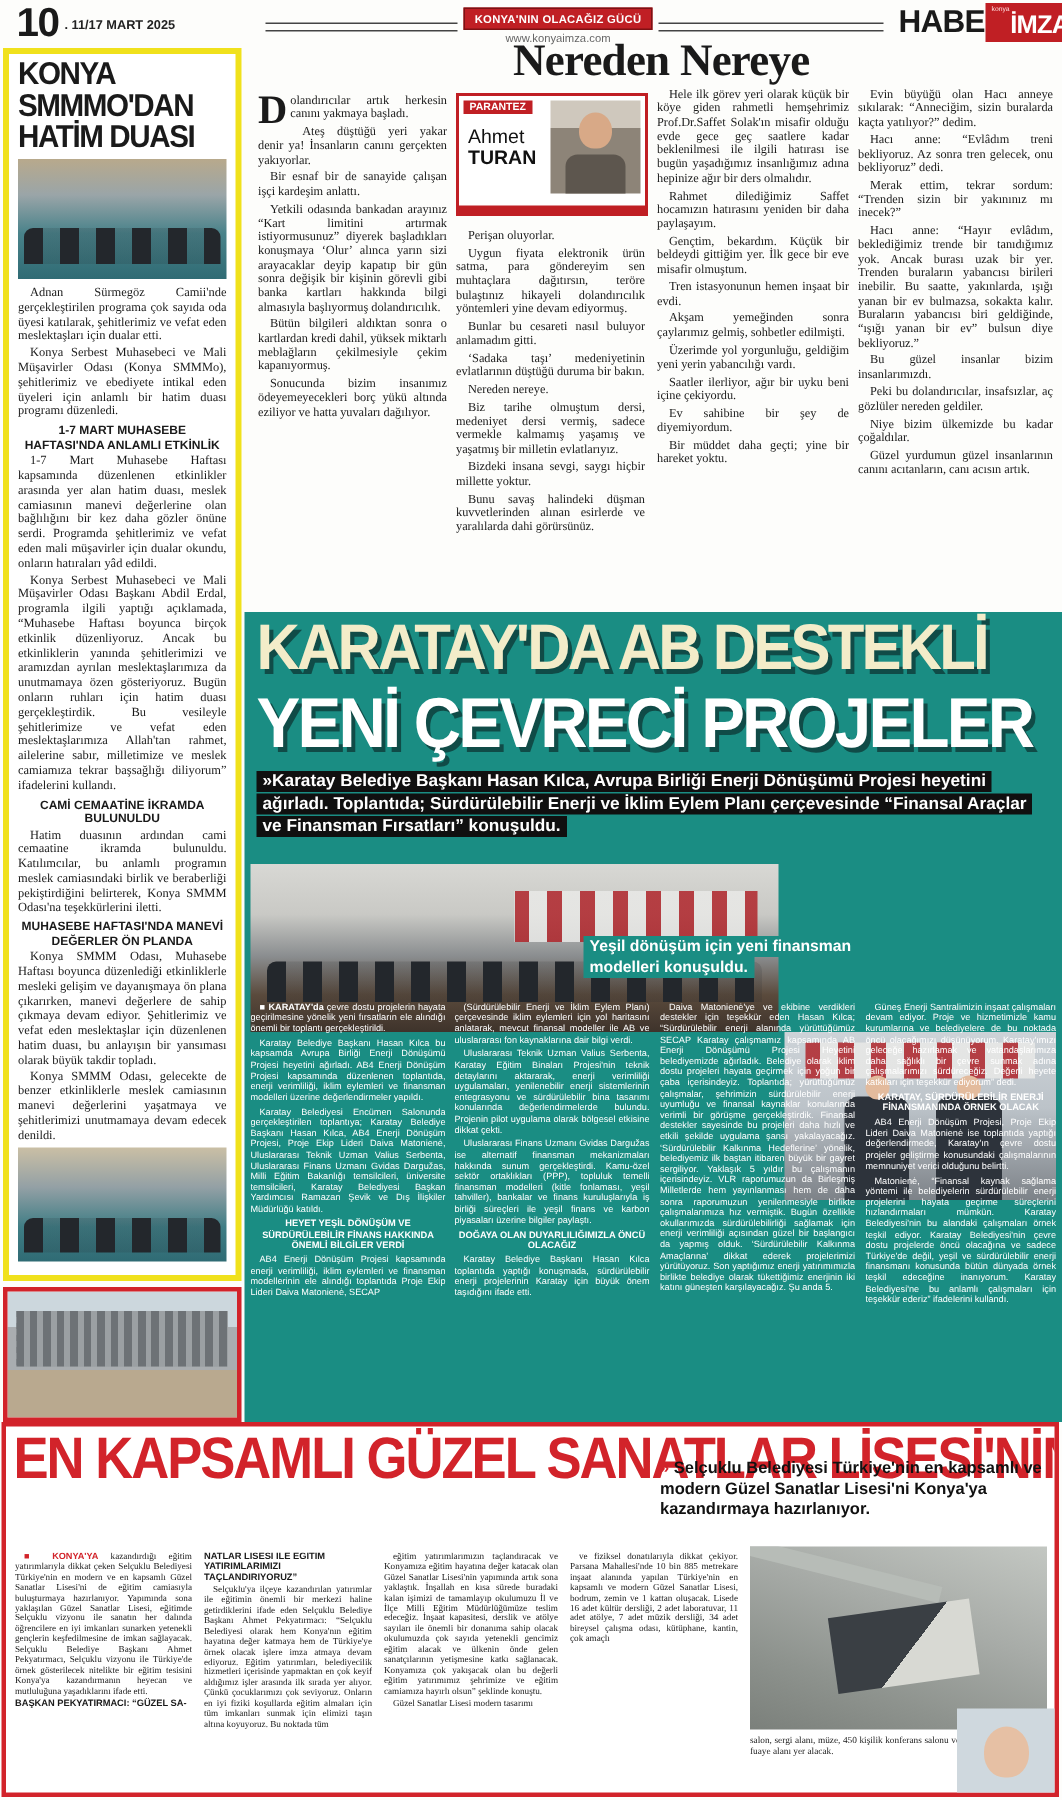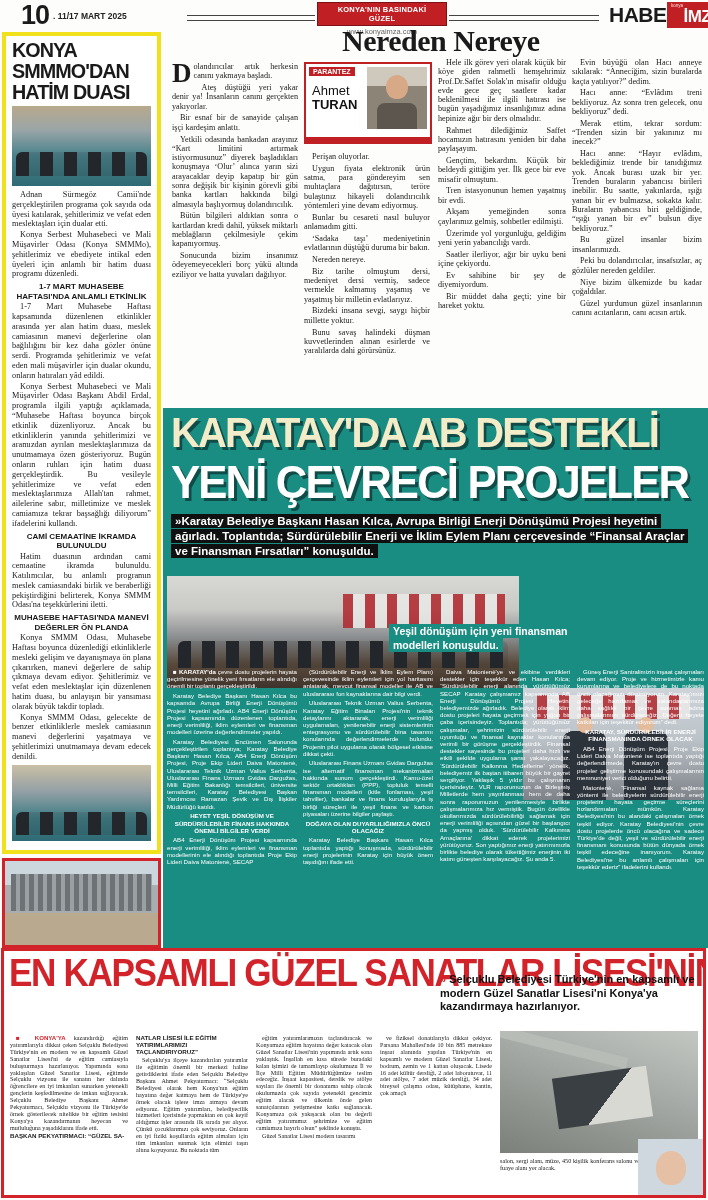--- a/index.html
+++ b/index.html
@@ -106,26 +106,26 @@
   .portrait{background:linear-gradient(180deg,#cfd8de 0 45%,#b9c2c8 100%);}
   .portrait .head{position:absolute;top:8%;left:50%;margin-left:-15px;width:30px;height:34px;
     border-radius:50% 50% 46% 46%;background:#e6c0a4;}
   .lise-caption{font-size:6.2px;line-height:7px;text-align:justify;}
 </style>
 </head>
 <body>
 
 <div id="page">
 
-  <div class="abs" style="left:17px;top:0;width:596px;height:30px;">
+  <div class="abs" style="left:7px;top:0;width:596px;height:30px;">
     <div class="abs pagenum" style="left:4px;top:0px;">10</div>
     <div class="abs dateline" style="left:36px;top:11px;">. 11/17 MART 2025</div>
     <div class="abs hrule" style="left:170px;top:15px;width:128px;"></div>
     <div class="abs" style="left:300px;top:2px;width:130px;text-align:center;">
-      <span class="slogan-chip">KONYA'NIN BASINDAKİ GÜZEL</span>
+      <span class="slogan-chip">KONYA'NIN OLACAĞIZ GÜCÜ</span>
       <div class="slogan-url">www.konyaimza.com</div>
     </div>
     <div class="abs hrule" style="left:432px;top:15px;width:150px;"></div>
     <div class="abs haber" style="left:592px;top:3px;">HABER</div>
     <div class="abs imza-box" style="left:650px;top:2px;">
       <span class="small">konya</span>
       <div class="brand">İMZA</div>
     </div>
   </div>
 
@@ -186,21 +186,21 @@
         <p>Nereden nereye.</p>
         <p>Biz tarihe olmuştum dersi, medeniyet dersi vermiş, sadece vermekle kalmamış yaşamış ve yaşatmış bir milletin evlatlarıyız.</p>
         <p>Bizdeki insana sevgi, saygı hiçbir millette yoktur.</p>
         <p>Bunu savaş halindeki düşman kuvvetlerinden alınan esirlerde ve yaralılarda dahi görürsünüz.</p>
       </div>
 
     <div class="abs nn-col" style="left:272px;top:28px;width:128px;height:346px;overflow:hidden;">
         <p>Hele ilk görev yeri olarak küçük bir köye giden rahmetli hemşehrimiz Prof.Dr.Saffet Solak'ın misafir olduğu evde gece geç saatlere kadar beklenilmesi ile ilgili hatırası ise bugün yaşadığımız insanlığımız adına hepinize ağır bir ders olmalıdır.</p>
         <p>Rahmet dilediğimiz Saffet hocamızın hatırasını yeniden bir daha paylaşayım.</p>
         <p>Gençtim, bekardım. Küçük bir beldeydi gittiğim yer. İlk gece bir eve misafir olmuştum.</p>
-        <p>Tren istasyonunun hemen yaşatmış bir evdi.</p>
+        <p>Tren istasyonunun hemen inşaat bir evdi.</p>
         <p>Akşam yemeğinden sonra çaylarımız gelmiş, sohbetler edilmişti.</p>
         <p>Üzerimde yol yorgunluğu, geldiğim yeni yerin yabancılığı vardı.</p>
         <p>Saatler ilerliyor, ağır bir uyku beni içine çekiyordu.</p>
         <p>Ev sahibine bir şey de diyemiyordum.</p>
         <p>Bir müddet daha geçti; yine bir hareket yoktu.</p>
       </div>
 
     <div class="abs nn-col" style="left:406px;top:28px;width:130px;height:346px;overflow:hidden;">
         <p>Evin büyüğü olan Hacı anneye sıkılarak: “Anneciğim, sizin buralarda kaçta yatılıyor?” dedim.</p>
         <p>Hacı anne: “Evlâdım treni bekliyoruz. Az sonra tren gelecek, onu bekliyoruz” dedi.</p>

